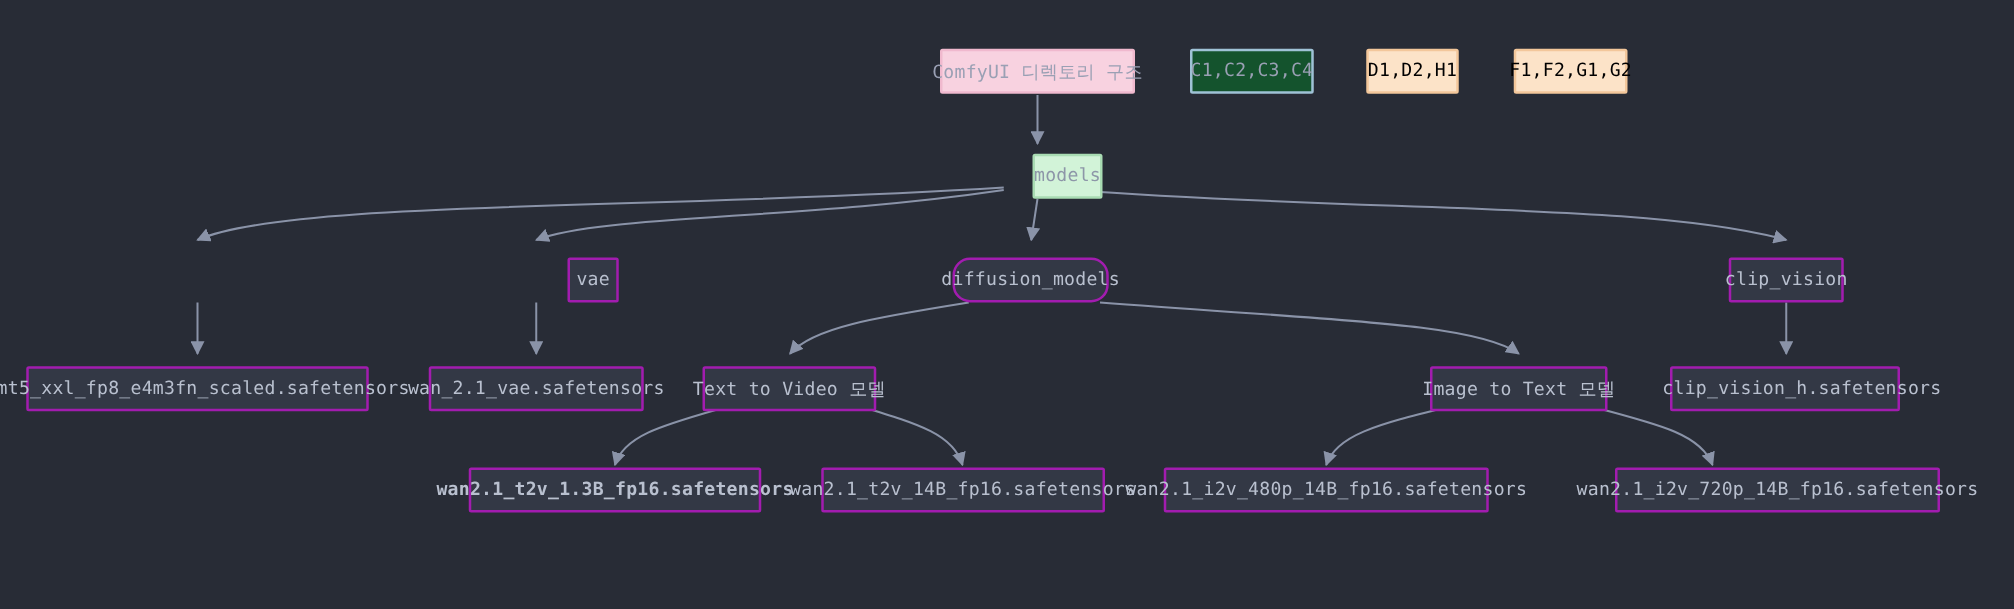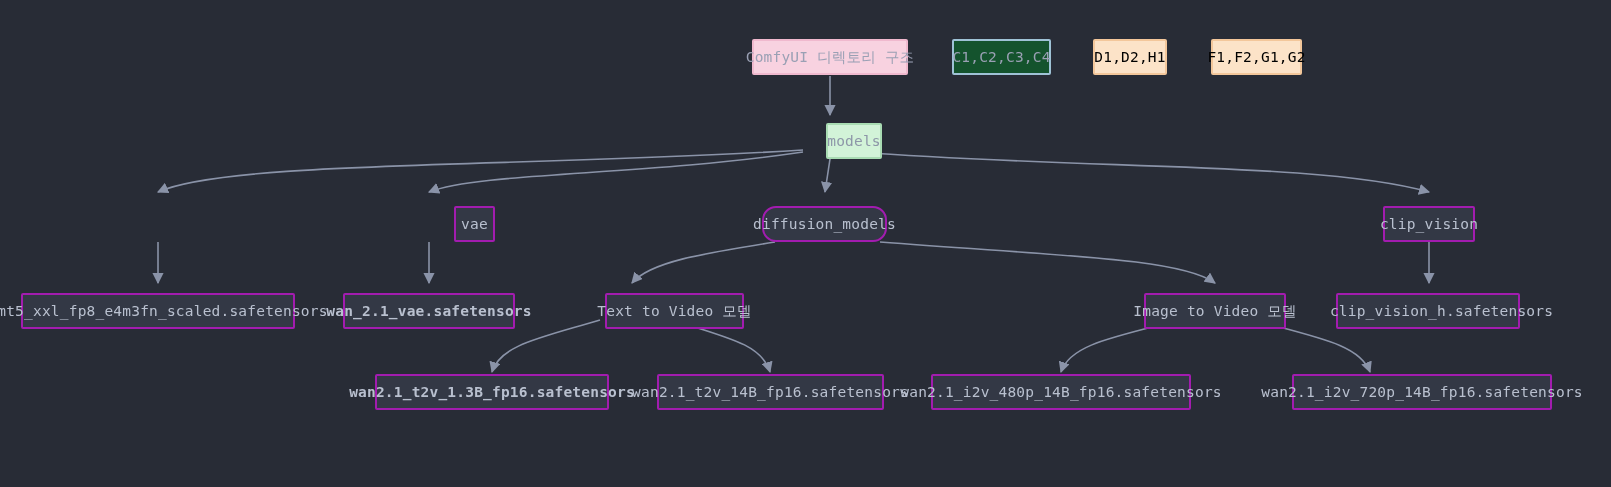--- a/index.html
+++ b/index.html
@@ -122,25 +122,25 @@
 
 
   <div class="node" style="left:409px; top:206px; width:41px;margin-left:45px;">vae</div>
 
   <div class="node" style="left:762px; top:206px; width:125px;border-radius:14px;">diffusion_models</div>
 
   <div class="node" style="left:1383px; top:206px; width:92px;">clip_vision</div>
 
   <div class="node" style="left:21px; top:293px; width:274px;">umt5_xxl_fp8_e4m3fn_scaled.safetensors</div>
 
-  <div class="node" style="left:343px; top:293px; width:172px;font-weight:bold;">wan_2.1_vae.safetensors</div>
+  <div class="node" style="left:343px; top:293px; width:172px;">wan_2.1_vae.safetensors</div>
 
-  <div class="node" style="left:562px; top:293px; width:139px;margin-left:43px;">Text to Video 모델</div>
+  <div class="node" style="left:562px; top:293px; width:139px;">Text to Video 모델</div>
 
-  <div class="node" style="left:1144px; top:293px; width:142px;">Image to Video 모델</div>
+  <div class="node" style="left:1144px; top:293px; width:142px;">Image to Text 모델</div>
 
   <div class="node" style="left:1336px; top:293px; width:184px;padding-left:40px;">clip_vision_h.safetensors</div>
 
   <div class="node" style="left:375px; top:374px; width:234px;font-weight:bold;">wan2.1_t2v_1.3B_fp16.safetensors</div>
 
   <div class="node" style="left:657px; top:374px; width:227px;">wan2.1_t2v_14B_fp16.safetensors</div>
 
   <div class="node" style="left:931px; top:374px; width:260px;">wan2.1_i2v_480p_14B_fp16.safetensors</div>
 
   <div class="node" style="left:1292px; top:374px; width:260px;">wan2.1_i2v_720p_14B_fp16.safetensors</div>

